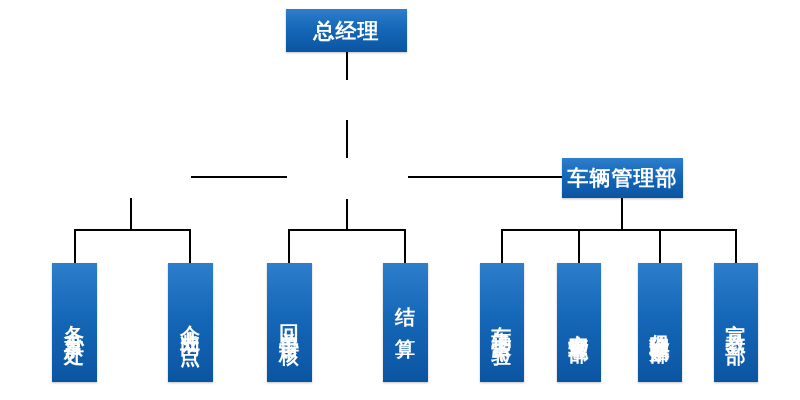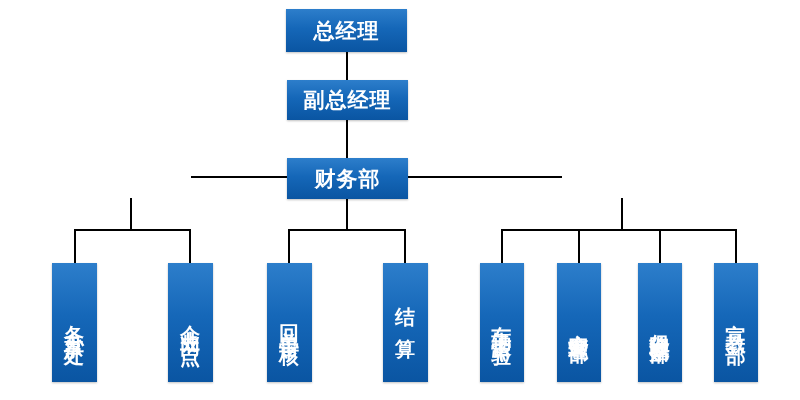--- a/index.html
+++ b/index.html
@@ -93,23 +93,22 @@
   <div class="line" id="l-drop-settlement"></div>
   <div class="line" id="l-vehicle-drop"></div>
   <div class="line" id="l-vehicle-rail"></div>
   <div class="line" id="l-drop-inspection"></div>
   <div class="line" id="l-drop-safety"></div>
   <div class="line" id="l-drop-claims"></div>
   <div class="line" id="l-drop-education"></div>
 
   <div class="node h" id="n-ceo">总经理</div>
 
-  <div class="node h" id="n-deputy">副总经理</div>
 
-  <div class="node h" id="n-finance">财务部</div>
+  <div class="node h" id="n-vehicle">车辆管理部</div>
 
   <div class="node v sp4" id="n-offices">各办事处</div>
   <div class="node v sp4" id="n-network">企业网点</div>
   <div class="node v sp4" id="n-receipt">回单审核</div>
   <div class="node v sp2" id="n-settlement">结算</div>
   <div class="node v sp4" id="n-inspection">车辆审验</div>
   <div class="node v sp5" id="n-safety">安全管理部</div>
   <div class="node v sp5" id="n-claims">保险理赔部</div>
   <div class="node v sp3" id="n-education">宣教部</div>
 

